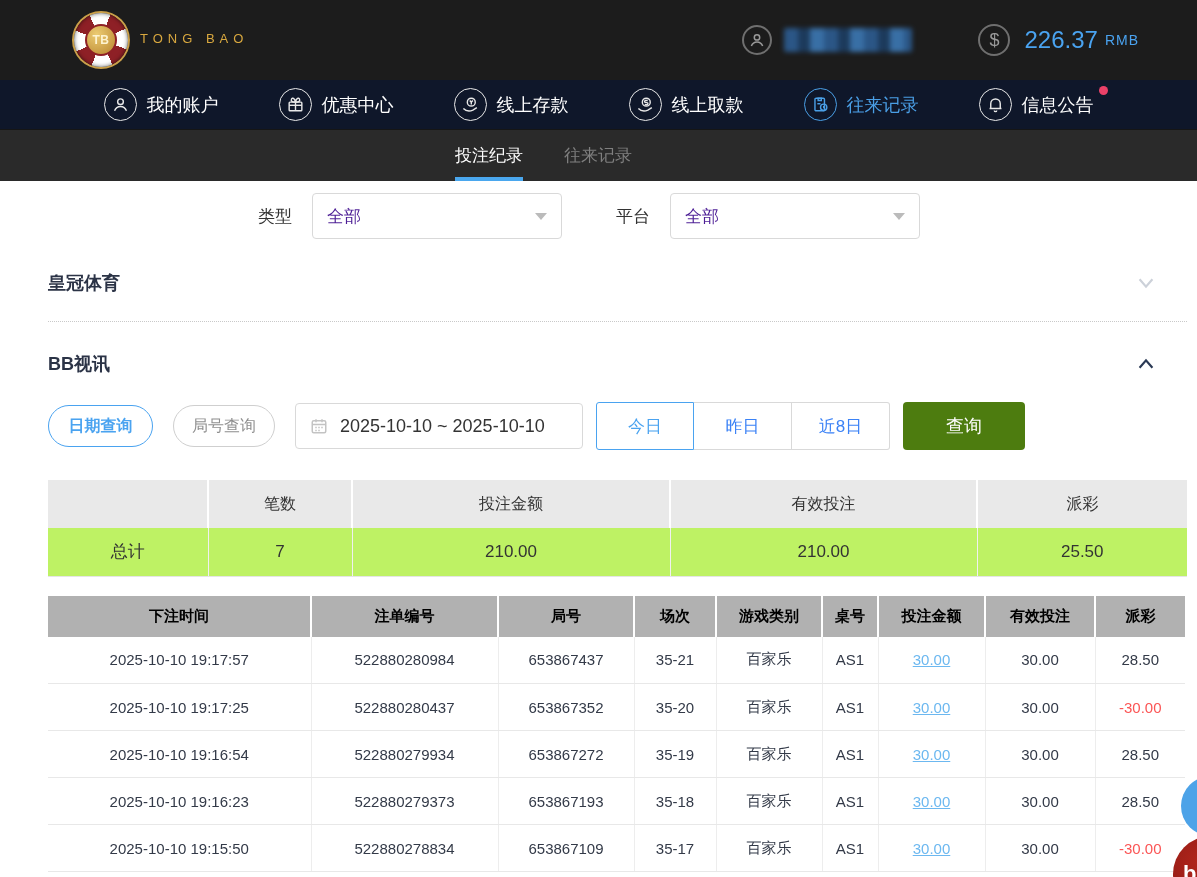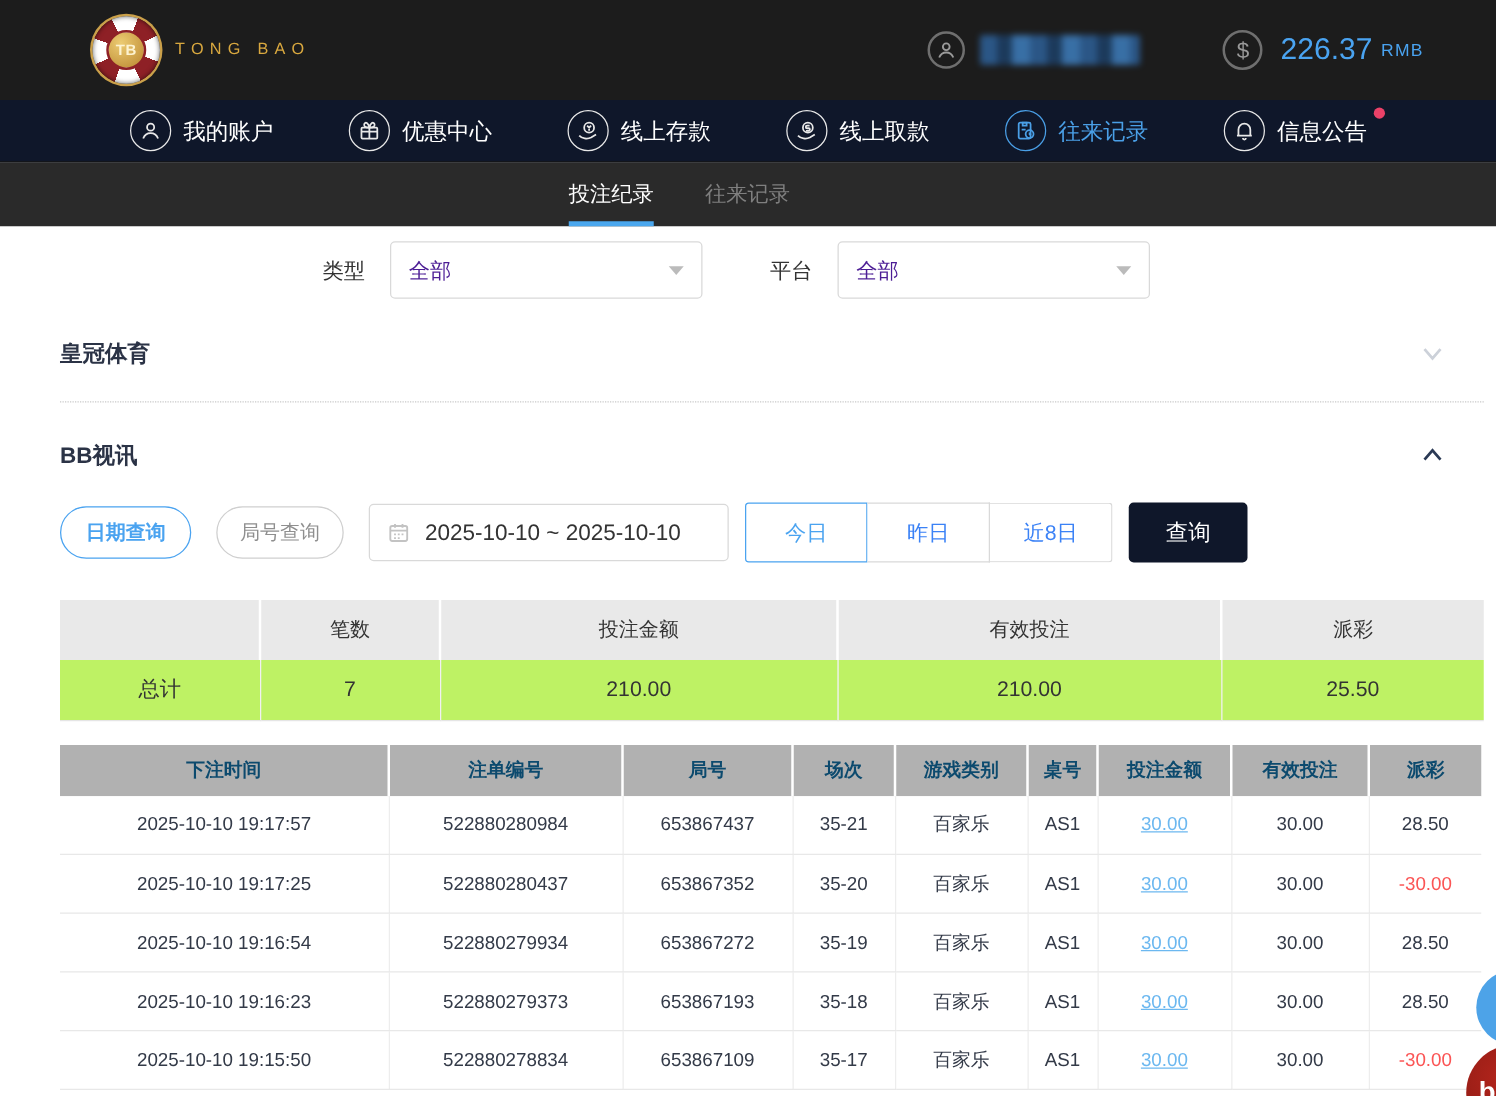--- a/index.html
+++ b/index.html
@@ -85,36 +85,36 @@
   .date-input { margin-left:20px; width:288px; height:46px; border:1px solid #d9d9d9; border-radius:4px;
     display:flex; align-items:center; padding:0 14px; cursor:pointer; }
   .cal-icon { width:18px; height:18px; color:#c3c3c3; }
   .date-text { font-size:18px; color:#333; margin-left:12px; }
   .day-group { display:flex; margin-left:13px; }
   .day-btn { width:98px; height:48px; border:1px solid #d9d9d9; border-left-width:0; background:#fff;
     color:#3b82f6; font-size:17px; display:flex; align-items:center; justify-content:center; cursor:pointer; }
   .day-btn:first-child { border-left-width:1px; border-radius:3px 0 0 3px; }
   .day-btn:last-child { border-radius:0 3px 3px 0; }
   .day-btn.active { border:1px solid #4aa3f0; color:#4aa3f0; }
-  .search-btn { margin-left:13px; width:95px; height:48px; background:#0f172a; border:none; border-radius:4px;
+  .search-btn { margin-left:13px; width:122px; height:48px; background:#4d7c0f; border:none; border-radius:4px;
     color:#fff; font-size:18px; cursor:pointer; }
 
   
   .summary-table { margin-top:30px; width:1139px; border-collapse:collapse; table-layout:fixed; }
   .summary-table th { background:#e9e9e9; height:48px; font-size:16px; font-weight:normal; color:#333;
     border-right:2px solid #fff; }
   .summary-table th:last-child { border-right:none; }
   .summary-table td { height:48px; text-align:center; font-size:17px; color:#333;
     border-right:1px solid #f0f0f0; border-bottom:1px solid #e5e5e5; background:#bef264; }
   .summary-table td:last-child { border-right:none; }
   .sc0{width:160px}.sc1{width:144px}.sc2{width:318px}.sc3{width:307px}.sc4{width:210px}
 
   
   .data-table { margin-top:19px; width:1137px; border-collapse:collapse; table-layout:fixed; }
-  .data-table th { background:#b1b1b1; height:41px; color:#0c4a6e; font-size:15px; font-weight:bold;
+  .data-table th { background:#b1b1b1; height:41px; color:#000000; font-size:15px; font-weight:bold;
     border-right:2px solid #fff; }
   .data-table th:last-child { border-right:none; }
   .data-table td { height:47px; text-align:center; font-size:15px; color:#333a48;
     border-right:1px solid #ededed; border-bottom:1px solid #e8e8e8; background:#fff; }
   .data-table td:last-child { border-right:none; }
   .dc0{width:263px}.dc1{width:187px}.dc2{width:136px}.dc3{width:82px}.dc4{width:106px}
   .dc5{width:56px}.dc6{width:107px}.dc7{width:110px}.dc8{width:90px}
   td.amt-link { color:#6cb8f0; text-decoration:underline; cursor:pointer; }
   td.neg { color:#fb5555; }
 

